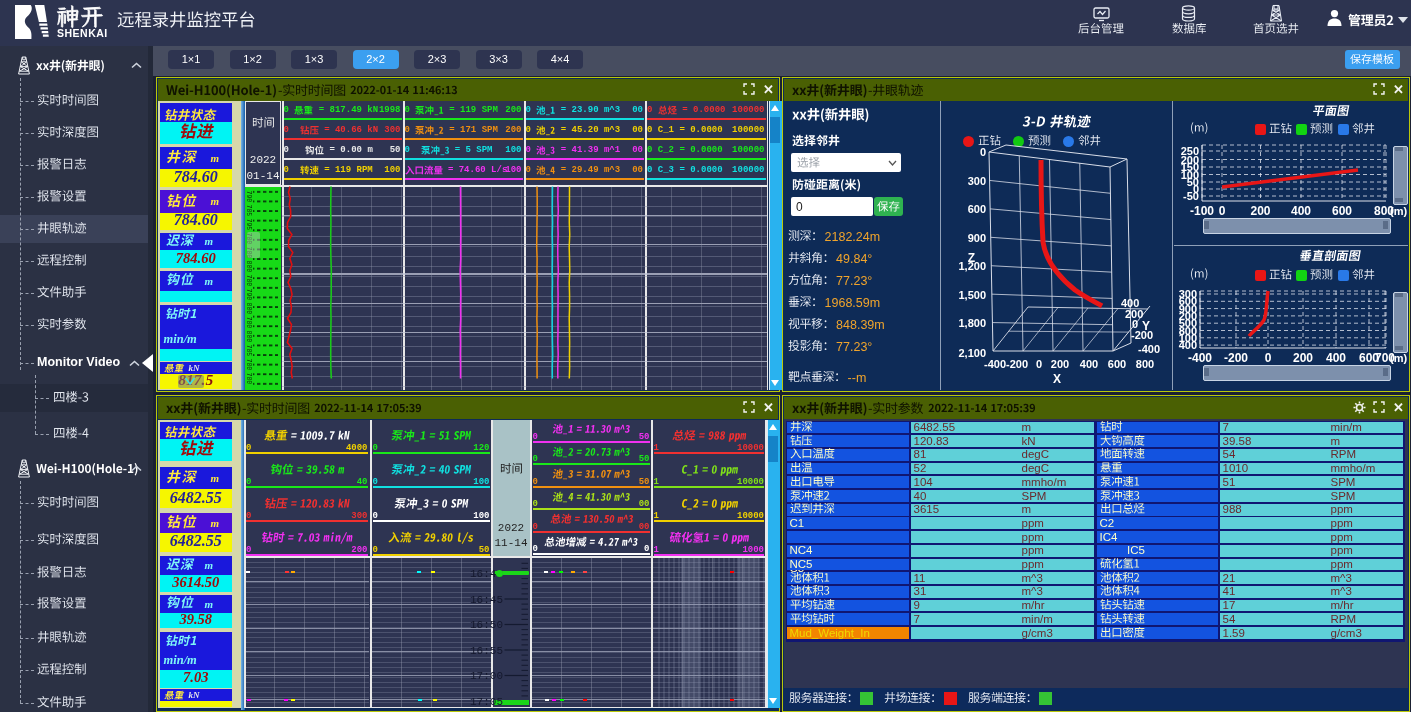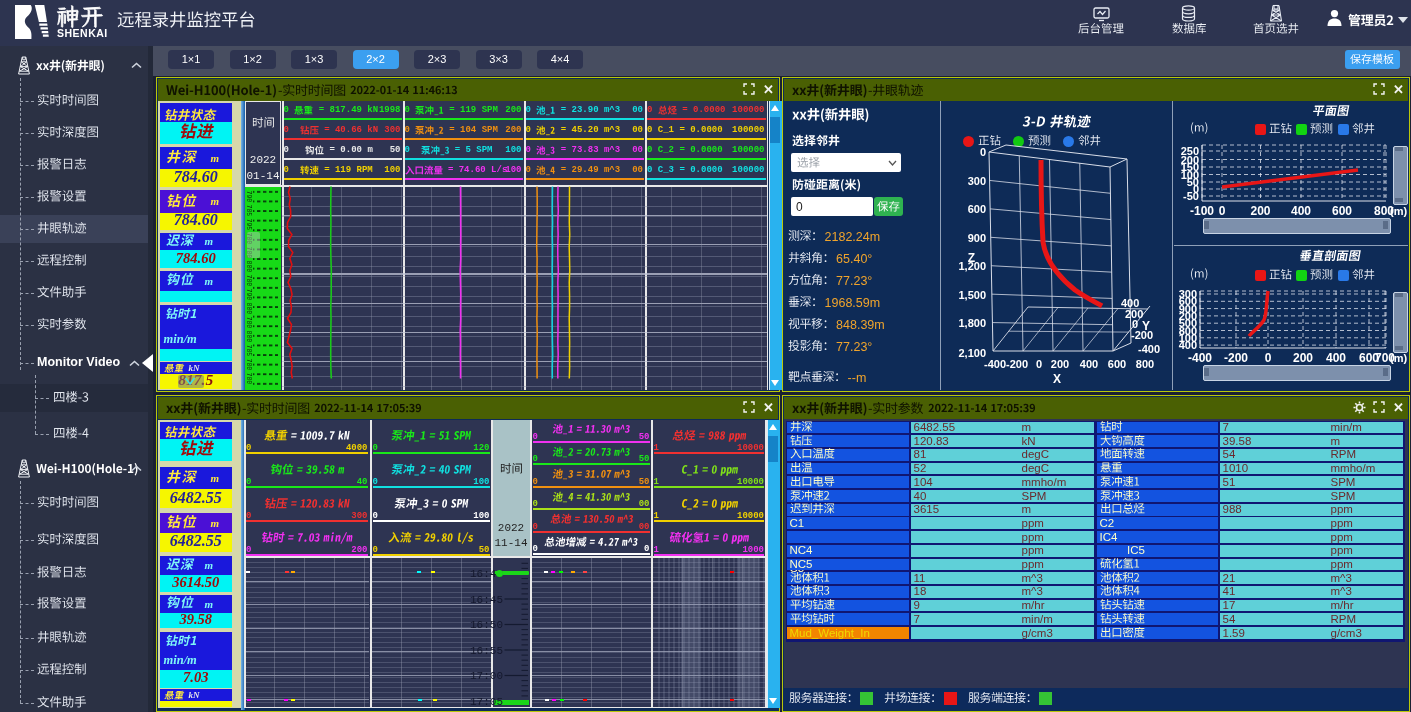--- a/index.html
+++ b/index.html
@@ -532,21 +532,21 @@
 <div style="position:absolute;left:403.5px;top:118px;width:119px;height:1.6px;background:#19e819;"></div>
 <div class="ab" style="left:404.5px;top:125px;font:bold 9px 'Liberation Mono';color:#f09010">0 </div>
 <svg style="position:absolute;left:415.3px;top:124.5px;overflow:visible;" width="31" height="13">
     <g fill="#f09010" transform="translate(0,8.7) scale(0.00950,-0.00950)">
       <use href="#g91" x="0"></use>
       <use href="#g92" x="1000"></use>
       <use href="#g93" x="2000"></use>
       <use href="#g95" x="2500"></use>
     </g>
   </svg>
-<div class="ab" style="left:443.84px;top:125px;font:bold 9px 'Liberation Mono';color:#f09010"> = 104 SPM</div>
+<div class="ab" style="left:443.84px;top:125px;font:bold 9px 'Liberation Mono';color:#f09010"> = 171 SPM</div>
 <div class="ab" style="left:481.5px;top:125px;width:40px;text-align:right;font:bold 9px 'Liberation Mono';color:#f09010">200</div>
 <div style="position:absolute;left:403.5px;top:138px;width:119px;height:1.6px;background:#f09010;"></div>
 <div class="ab" style="left:404.5px;top:145px;font:bold 9px 'Liberation Mono';color:#10e0e0">0  </div>
 <svg style="position:absolute;left:420.8px;top:144.5px;overflow:visible;" width="31" height="13">
     <g fill="#10e0e0" transform="translate(0,8.7) scale(0.00950,-0.00950)">
       <use href="#g91" x="0"></use>
       <use href="#g92" x="1000"></use>
       <use href="#g93" x="2000"></use>
       <use href="#g96" x="2500"></use>
     </g>
@@ -589,21 +589,21 @@
 <div class="ab" style="left:603px;top:125px;width:40px;text-align:right;font:bold 9px 'Liberation Mono';color:#f0d000">00</div>
 <div style="position:absolute;left:524.5px;top:138px;width:119.5px;height:1.6px;background:#f0d000;"></div>
 <div class="ab" style="left:525.5px;top:145px;font:bold 9px 'Liberation Mono';color:#f030f0">0 </div>
 <svg style="position:absolute;left:536.3px;top:144.5px;overflow:visible;" width="21" height="13">
     <g fill="#f030f0" transform="translate(0,8.7) scale(0.00950,-0.00950)">
       <use href="#g101" x="0"></use>
       <use href="#g93" x="1000"></use>
       <use href="#g96" x="1500"></use>
     </g>
   </svg>
-<div class="ab" style="left:555.34px;top:145px;font:bold 9px 'Liberation Mono';color:#f030f0"> = 73.83 m^3</div>
+<div class="ab" style="left:555.34px;top:145px;font:bold 9px 'Liberation Mono';color:#f030f0"> = 41.39 m^1</div>
 <div class="ab" style="left:603px;top:145px;width:40px;text-align:right;font:bold 9px 'Liberation Mono';color:#f030f0">00</div>
 <div style="position:absolute;left:524.5px;top:158px;width:119.5px;height:1.6px;background:#f030f0;"></div>
 <div class="ab" style="left:525.5px;top:165px;font:bold 9px 'Liberation Mono';color:#f09010">0 </div>
 <svg style="position:absolute;left:536.3px;top:164.5px;overflow:visible;" width="21" height="13">
     <g fill="#f09010" transform="translate(0,8.7) scale(0.00950,-0.00950)">
       <use href="#g101" x="0"></use>
       <use href="#g93" x="1000"></use>
       <use href="#g102" x="1500"></use>
     </g>
   </svg>
@@ -1316,21 +1316,21 @@
   </svg>
 <div class="ab" style="left:824.56px;top:230px;font:12.5px 'Liberation Sans';color:#f0a42c">2182.24m</div>
 <svg style="position:absolute;left:788.0px;top:251.0px;overflow:visible;" width="49" height="16">
     <g fill="#e8ecf4" transform="translate(0,11.0) scale(0.01200,-0.01200)">
       <use href="#g5" x="0"></use>
       <use href="#g146" x="960"></use>
       <use href="#g147" x="1920"></use>
       <use href="#g145" x="2880"></use>
     </g>
   </svg>
-<div class="ab" style="left:836.08px;top:252px;font:12.5px 'Liberation Sans';color:#f0a42c">65.40°</div>
+<div class="ab" style="left:836.08px;top:252px;font:12.5px 'Liberation Sans';color:#f0a42c">49.84°</div>
 <svg style="position:absolute;left:788.0px;top:273.0px;overflow:visible;" width="49" height="16">
     <g fill="#e8ecf4" transform="translate(0,11.0) scale(0.01200,-0.01200)">
       <use href="#g148" x="0"></use>
       <use href="#g149" x="960"></use>
       <use href="#g147" x="1920"></use>
       <use href="#g145" x="2880"></use>
     </g>
   </svg>
 <div class="ab" style="left:836.08px;top:274px;font:12.5px 'Liberation Sans';color:#f0a42c">77.23°</div>
 <svg style="position:absolute;left:788.0px;top:294.5px;overflow:visible;" width="37" height="16">
@@ -1906,21 +1906,21 @@
 <div style="position:absolute;left:1096.5px;top:585.9px;width:121.5px;height:11.9px;background:#1353e0;"></div>
 <svg style="position:absolute;left:1099.5px;top:584.4px;overflow:visible;" width="42" height="15">
     <g fill="#ffffc8" transform="translate(0,10.6) scale(0.01150,-0.01150)">
       <use href="#g200" x="0"></use>
       <use href="#g201" x="970"></use>
       <use href="#g202" x="1940"></use>
       <use href="#g54" x="2910"></use>
     </g>
   </svg>
 <div style="position:absolute;left:910.5px;top:585.9px;width:183px;height:11.9px;background:#5fd0d8;"></div>
-<div class="ab" style="left:913.5px;top:585.4px;font:11.5px 'Liberation Sans';color:#69292d">18</div>
+<div class="ab" style="left:913.5px;top:585.4px;font:11.5px 'Liberation Sans';color:#69292d">31</div>
 <div class="ab" style="left:1021.5px;top:585.4px;font:11.5px 'Liberation Sans';color:#69292d">m^3</div>
 <div style="position:absolute;left:1219.5px;top:585.9px;width:183.5px;height:11.9px;background:#5fd0d8;"></div>
 <div class="ab" style="left:1222.5px;top:585.4px;font:11.5px 'Liberation Sans';color:#69292d">41</div>
 <div class="ab" style="left:1330.5px;top:585.4px;font:11.5px 'Liberation Sans';color:#69292d">m^3</div>
 <div style="position:absolute;left:786.5px;top:599.6px;width:122.5px;height:11.9px;background:#1353e0;"></div>
 <svg style="position:absolute;left:789.5px;top:598.1px;overflow:visible;" width="47" height="15">
     <g fill="#ffffc8" transform="translate(0,10.6) scale(0.01150,-0.01150)">
       <use href="#g8" x="0"></use>
       <use href="#g203" x="970"></use>
       <use href="#g161" x="1940"></use>

